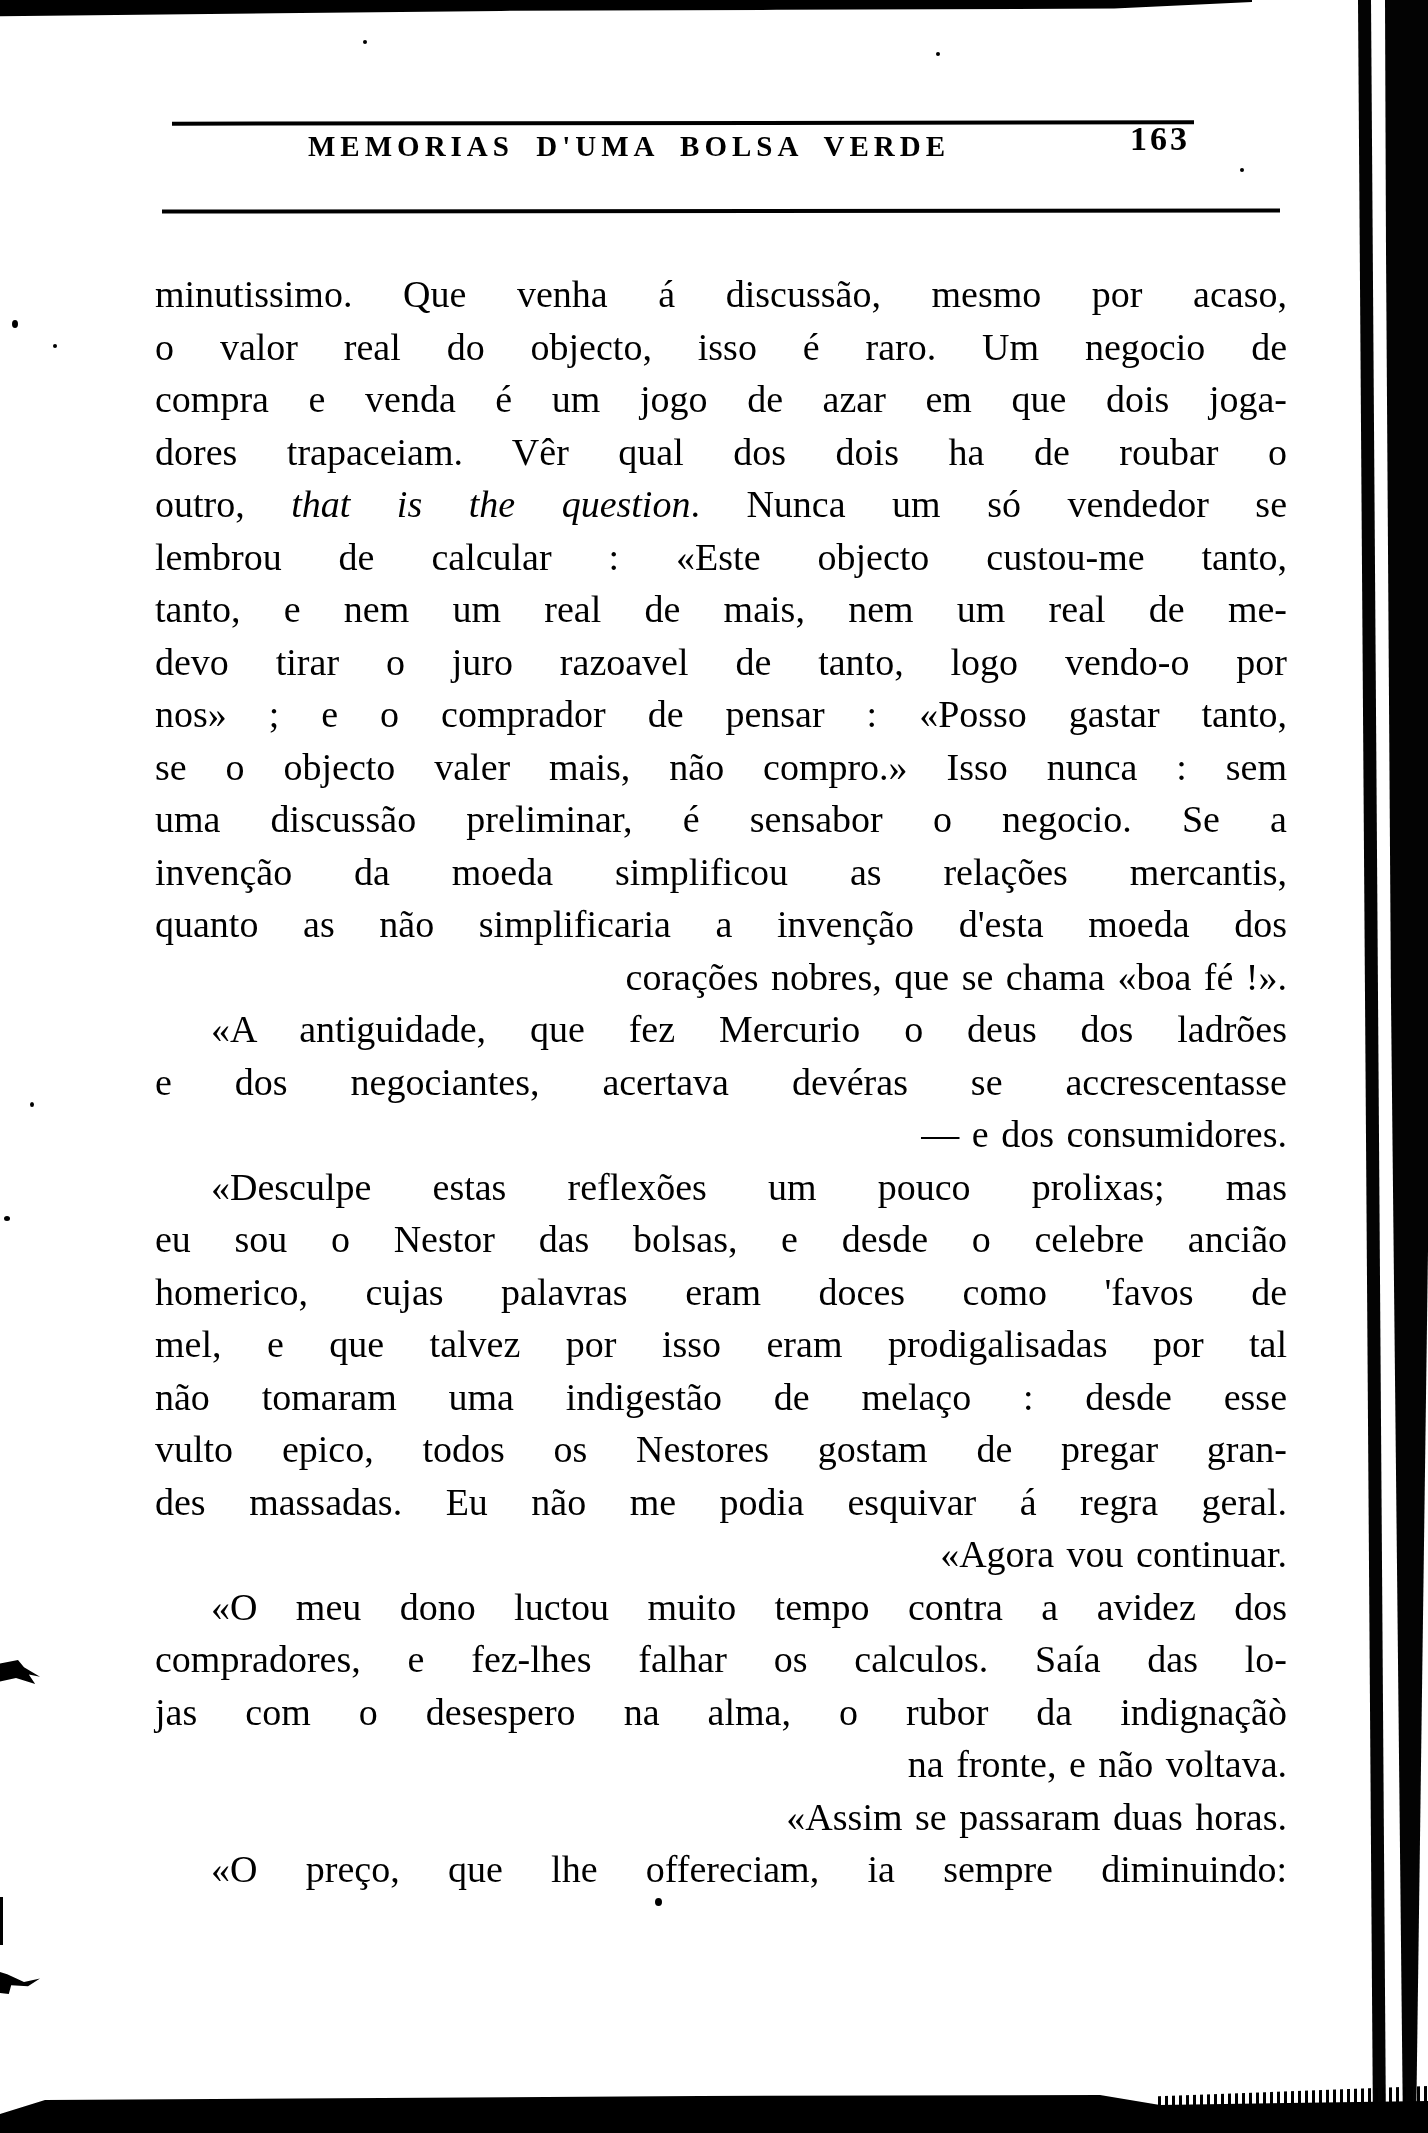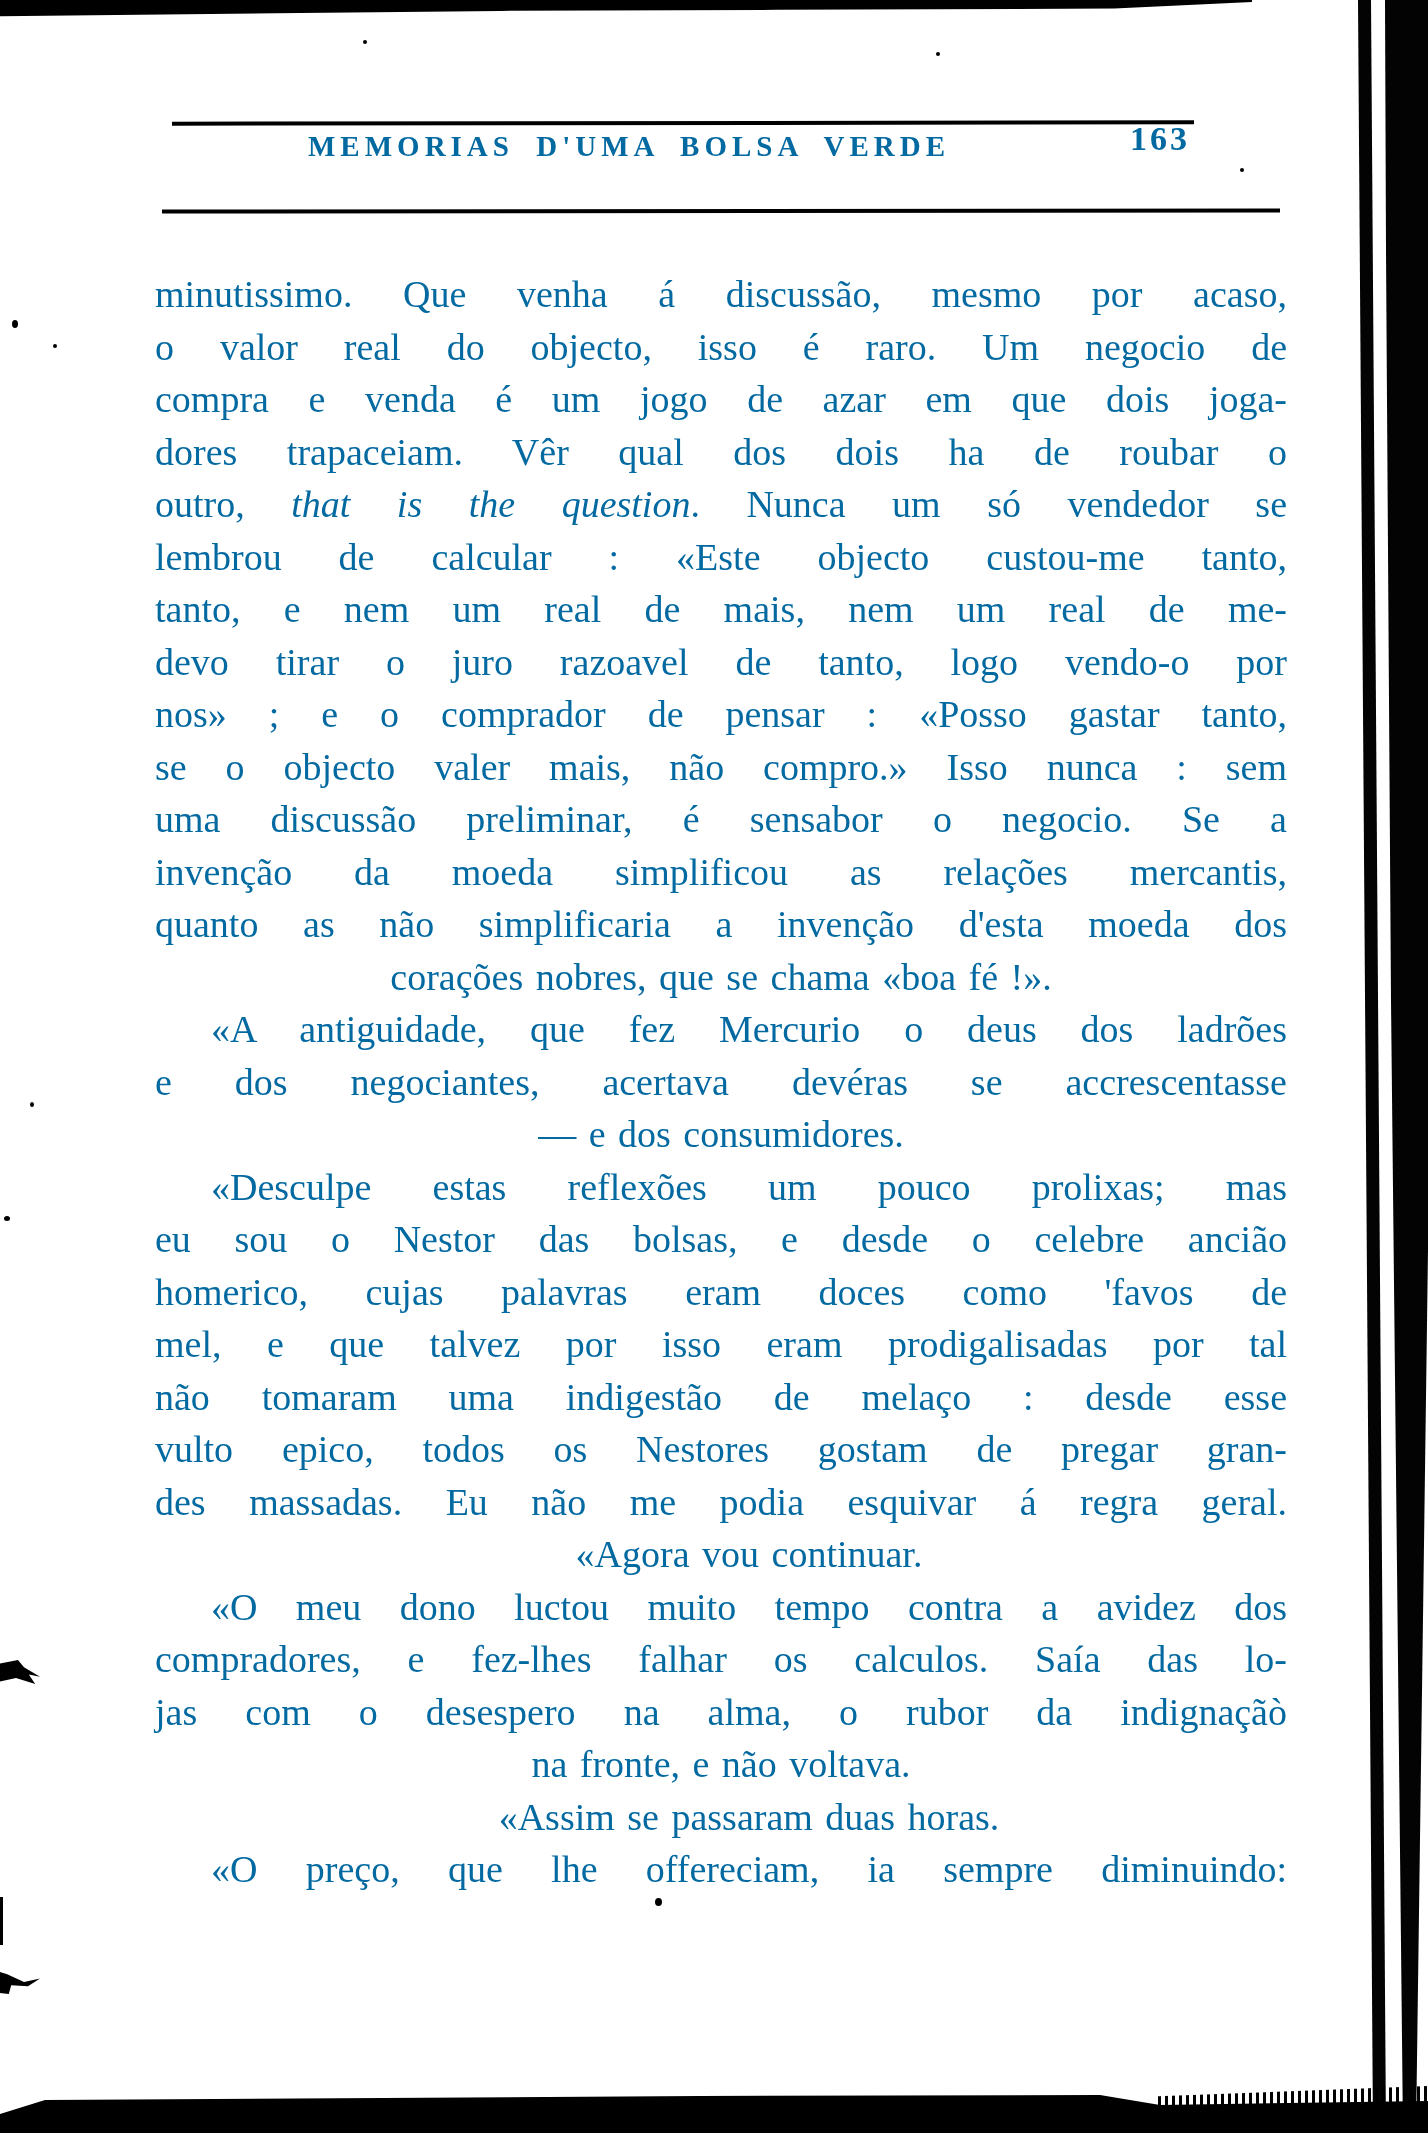--- a/index.html
+++ b/index.html
@@ -1,20 +1,20 @@
 <!DOCTYPE html>
 <html><head>
 <meta charset="utf-8">
 <style>
   html,body { margin:0; padding:0; background:#777; }
   .scan {
     position:relative; width:1428px; height:2133px;
     background:#ffffff; overflow:hidden;
     font-family:"Liberation Serif","DejaVu Serif",serif;
-    color:#0369a1;
+    color:#000000;
   }
 
   
   .top-bar {
     position:absolute; left:0; top:0; width:1252px; height:17px; background:#000;
     clip-path:polygon(0 0,100% 0,100% 12%,89% 50%,62% 58%,40% 64%,22% 78%,0 95%);
   }
   .binding { position:absolute; top:0; left:1350px; width:78px; height:2133px; }
   .bind-stripe {
     position:absolute; inset:0; background:#030303;
@@ -42,21 +42,21 @@
     letter-spacing:5px; word-spacing:10px; white-space:nowrap;
   }
   .page-number {
     position:absolute; left:1130px; top:120px; font-size:34px; font-weight:bold; letter-spacing:3px;
   }
 
   
   .body-text { position:absolute; left:155px; top:260px; width:1132px;margin-top:8px; }
   .line {
     height:52.5px; font-size:38px; line-height:52.5px;
-    white-space:normal; word-spacing:3px; text-align:center;
+    white-space:normal; word-spacing:3px; text-align:right;
   }
   .line.j { text-align:justify; text-align-last:justify; }
   .line.ind { padding-left:56px; }
   .it { font-style:italic; }
 
   
   .speck { position:absolute; background:#000; border-radius:50%; }
   .smudge-left {
     position:absolute; left:0; top:1660px; width:40px; height:24px; background:#000;
     clip-path:polygon(0 15%,45% 0,60% 30%,100% 70%,72% 60%,88% 100%,40% 75%,0 90%);

